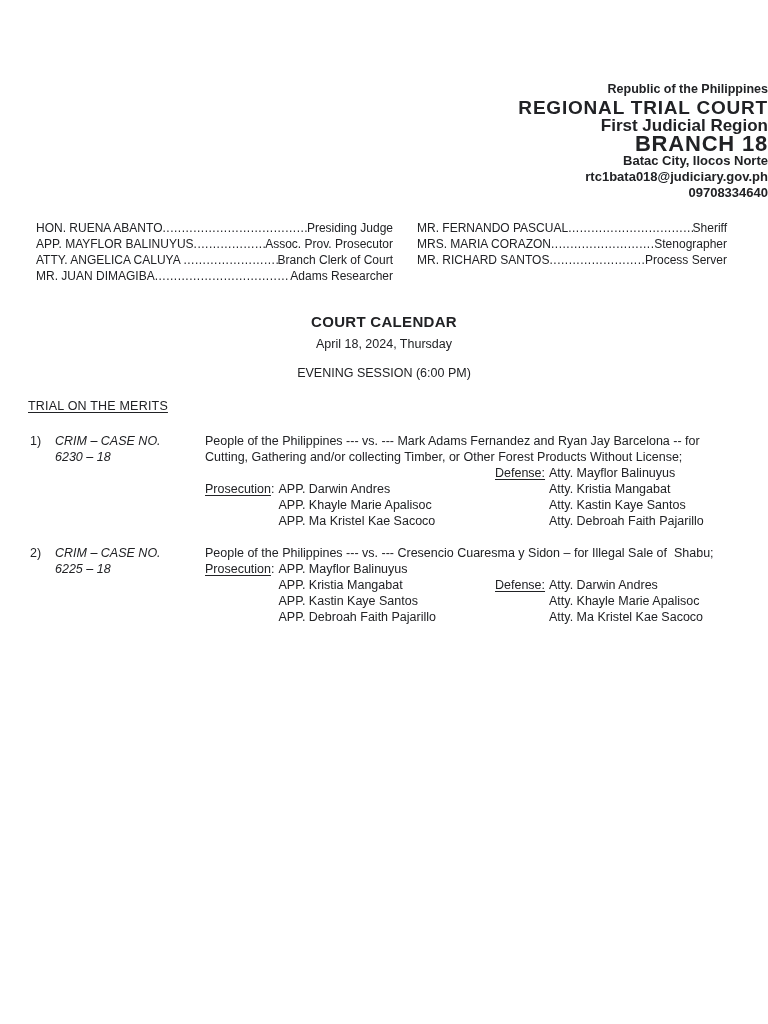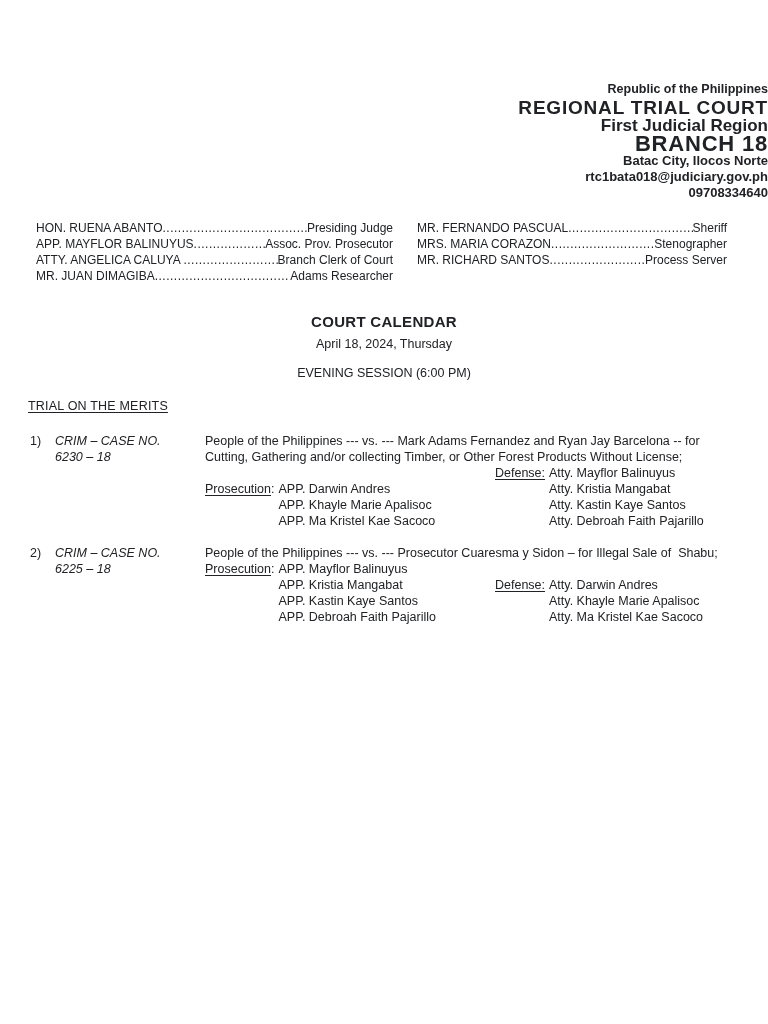--- a/index.html
+++ b/index.html
@@ -145,21 +145,21 @@
     </div>
   </div>
 
   <div class="case case-second">
     <div class="case-num">2)</div>
     <div class="case-id">
       <div>CRIM – CASE NO.</div>
       <div>6225 – 18</div>
     </div>
     <div class="case-body">
-      <div class="case-desc">People of the Philippines --- vs. --- Prosecutor Cuaresma y Sidon – for Illegal Sale of  Shabu;</div>
+      <div class="case-desc">People of the Philippines --- vs. --- Cresencio Cuaresma y Sidon – for Illegal Sale of  Shabu;</div>
       <div class="counsel">
         <div class="pros-block">
           <span class="c-label"><span class="u">Prosecution</span><span>:</span></span>
           <div class="c-list">
             <div class="c-line">APP. Mayflor Balinuyus</div>
             <div class="c-line">APP. Kristia Mangabat</div>
             <div class="c-line">APP. Kastin Kaye Santos</div>
             <div class="c-line">APP. Debroah Faith Pajarillo</div>
           </div>
         </div>

